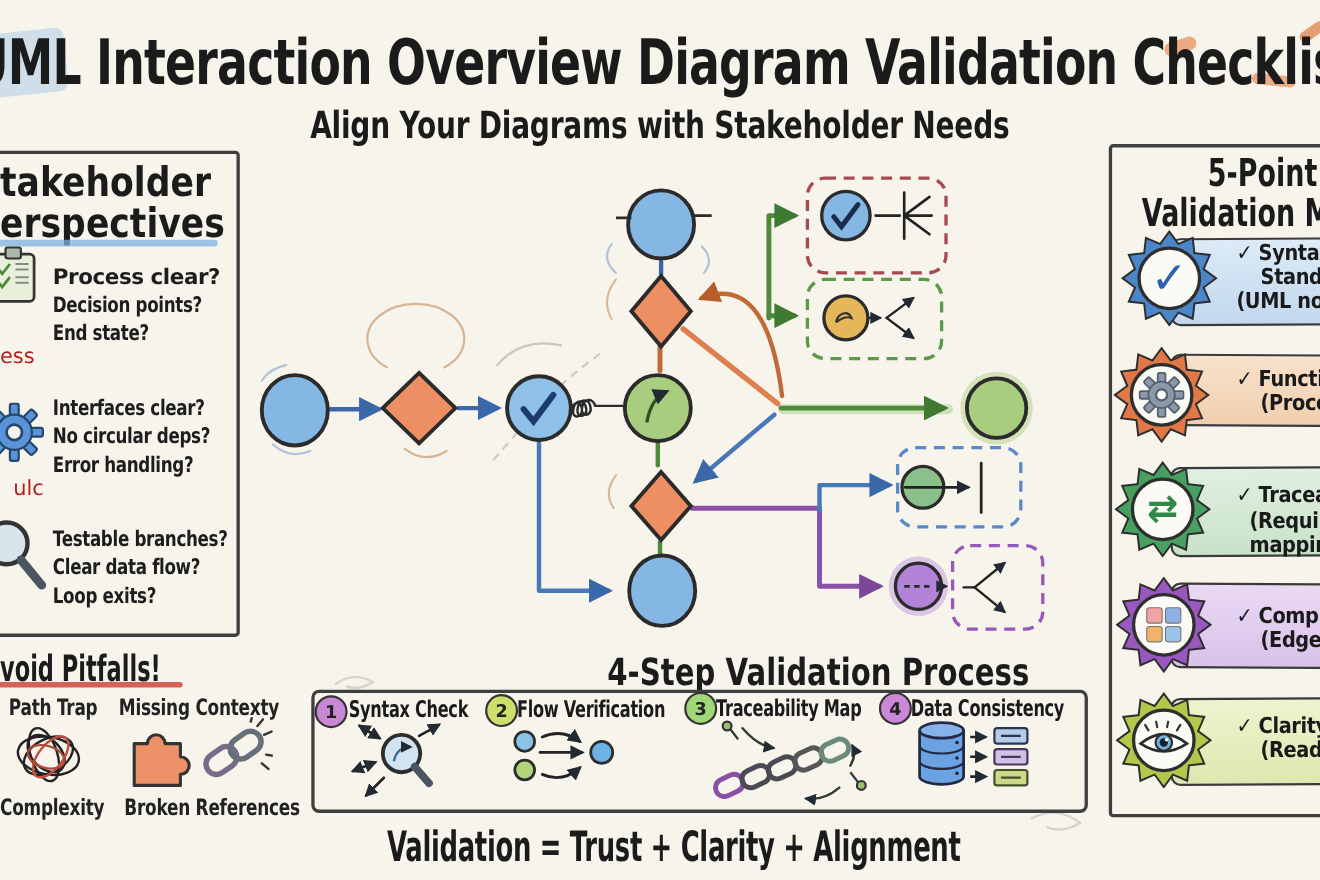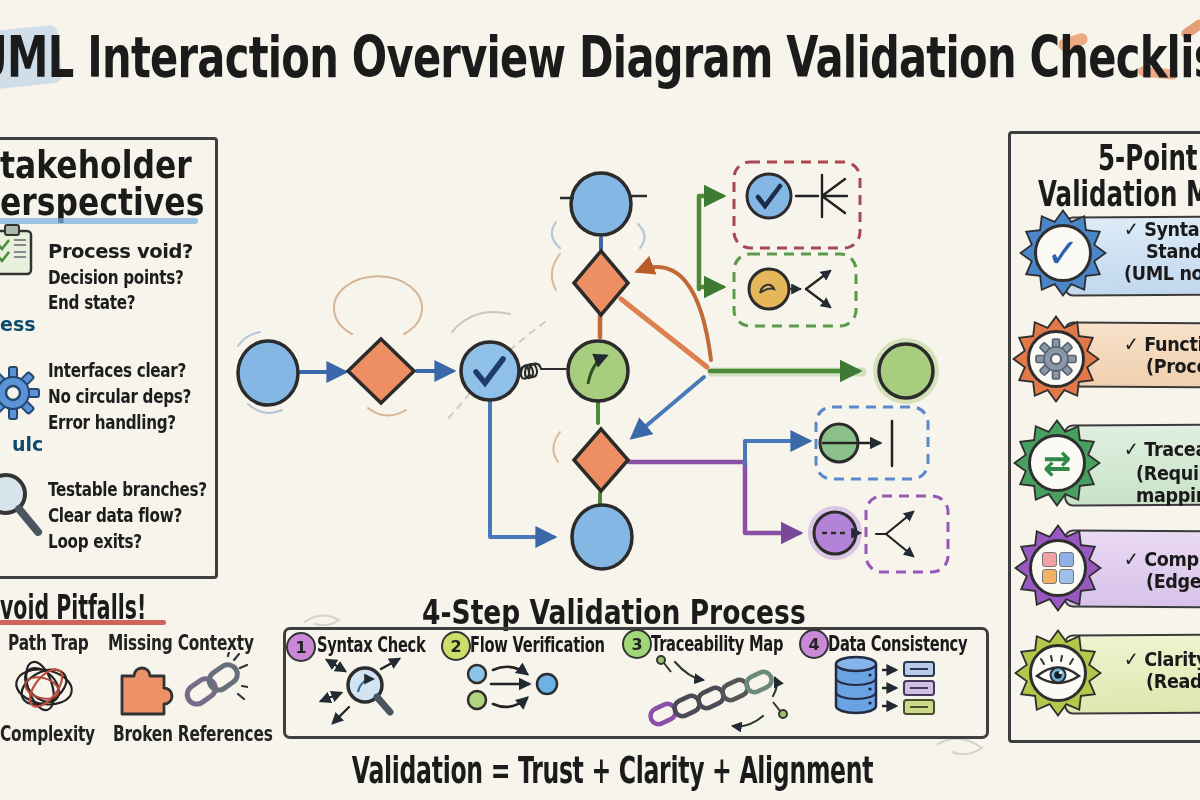--- a/index.html
+++ b/index.html
@@ -13,21 +13,21 @@
   .sxl70{transform:scaleX(.70);transform-origin:left top}
   .sxl75{transform:scaleX(.75);transform-origin:left top}
   .sxl78{transform:scaleX(.78);transform-origin:left top}
   .sxl85{transform:scaleX(.85);transform-origin:left top}
   .sxl88{transform:scaleX(.88);transform-origin:left top}
   .sxc62{display:inline-block;transform:scaleX(.62);transform-origin:center top}
   .sxc75{display:inline-block;transform:scaleX(.75);transform-origin:center top}
   .sxc78{display:inline-block;transform:scaleX(.78);transform-origin:center top}
   .panel{border:3px solid #3f3f3f;border-radius:4px}
   .q{font-size:19.5px;font-weight:700;letter-spacing:-0.4px;white-space:nowrap;color:#1d1d1d}
-  .side-label{font-size:19px;font-weight:700;color:#0c4a6e}
+  .side-label{font-size:19px;font-weight:400;color:#b91c1c}
   .step-num{width:26px;height:26px;border-radius:50%;border:2.5px solid #333;
             display:flex;align-items:center;justify-content:center;
             font-size:16px;font-weight:700;color:#222}
   .step-label{font-size:21px;font-weight:700;letter-spacing:-0.4px;white-space:nowrap;color:#1a1a1a}
   .mline{font-size:20px;font-weight:700;letter-spacing:-0.4px;white-space:nowrap;color:#1a1a1a}
   .bar{position:absolute;width:200px;border:2.5px solid #3a3a3a;border-radius:9px}
   .badge{position:absolute;width:88px;height:88px}
   .star{position:absolute;clip-path:polygon(100% 50%,86.7% 59.8%,93.3% 75%,76.9% 76.9%,75% 93.3%,59.8% 86.7%,50% 100%,40.2% 86.7%,25% 93.3%,23.1% 76.9%,6.7% 75%,13.3% 59.8%,0% 50%,13.3% 40.2%,6.7% 25%,23.1% 23.1%,25% 6.7%,40.2% 13.3%,50% 0%,59.8% 13.3%,75% 6.7%,76.9% 23.1%,93.3% 25%,86.7% 40.2%)}
   .star.dark{inset:0;background:#2e2e2e}
   .star.fill{inset:3px}
@@ -145,35 +145,38 @@
       <path d="M852,533 H860" stroke="#222" stroke-width="2.2" marker-end="url(#mD)"></path>
     </g>
   </svg>
 
   <div class="accent" style="left:-12px;top:28px;width:72px;height:58px;background:#aecce8;opacity:.55;transform:rotate(-6deg)"></div>
   <div class="accent" style="left:1058px;top:36px;width:30px;height:12px;background:#e89868;opacity:.8;transform:rotate(-18deg)"></div>
   <div class="accent" style="left:1138px;top:68px;width:40px;height:10px;background:#e89868;opacity:.8;transform:rotate(6deg)"></div>
   <div class="accent" style="left:1180px;top:24px;width:26px;height:10px;background:#e08858;opacity:.8;transform:rotate(-35deg)"></div>
 
   <div class="abs nw xb" style="left:-26px;top:24px;font-size:57px;letter-spacing:-1px;color:#1b1b1b;transform:scaleX(.73);transform-origin:left top;z-index:2">UML Interaction Overview Diagram Validation Checklist</div>
+  <div class="abs" style="left:0;top:94px;width:1200px;text-align:center">
+    <span class="sxc75 b" style="font-size:34px;color:#1b1b1b">Align Your Diagrams with Stakeholder Needs</span>
+  </div>
 
   <div class="abs panel" style="left:-24px;top:137px;width:236px;height:436px"></div>
   <div class="abs nw xb sxl85" style="left:0;top:144px;font-size:37px;color:#1b1b1b">takeholder</div>
   <div class="abs nw xb sxl85" style="left:0;top:181px;font-size:37px;color:#1b1b1b">erspectives</div>
   <div class="abs" style="left:-24px;top:218px;width:222px;height:6px;background:#7fb2e0;opacity:.75;border-radius:3px"></div>
 
   <svg class="abs" style="left:-10px;top:222px" width="46" height="56" viewBox="0 0 46 56">
     <rect x="3" y="9" width="38" height="43" rx="4" fill="#e8f0dc" stroke="#333" stroke-width="2.5"></rect>
     <rect x="15" y="3" width="14" height="10" rx="2" fill="#aab8a8" stroke="#333" stroke-width="2"></rect>
     <path d="M8,22 l4,5 l7,-9" fill="none" stroke="#4a8a3a" stroke-width="2.5"></path>
     <path d="M24,18 H36 M24,23 H36" stroke="#888" stroke-width="1.8"></path>
     <path d="M8,34 l4,5 l7,-9" fill="none" stroke="#4a8a3a" stroke-width="2.5"></path>
     <path d="M24,30 H36 M24,35 H36" stroke="#888" stroke-width="1.8"></path>
   </svg>
-  <div class="abs q" style="left:48px;top:240px">Process void?</div>
+  <div class="abs q" style="left:48px;top:240px">Process clear?</div>
   <div class="abs q sxl78 nw" style="left:48px;top:266px">Decision points?</div>
   <div class="abs q sxl78 nw" style="left:48px;top:291px">End state?</div>
   <div class="abs side-label" style="left:0;top:313px">ess</div>
 
   <svg class="abs" style="left:-14px;top:366px" width="54" height="54" viewBox="-27 -27 54 54">
     <g fill="#5b93d8" stroke="#24486e" stroke-width="2">
       <rect x="-4" y="-26" width="8" height="11" rx="2"></rect>
       <rect x="-4" y="-26" width="8" height="11" rx="2" transform="rotate(45)"></rect>
       <rect x="-4" y="-26" width="8" height="11" rx="2" transform="rotate(90)"></rect>
       <rect x="-4" y="-26" width="8" height="11" rx="2" transform="rotate(135)"></rect>
@@ -219,21 +222,21 @@
   <svg class="abs" style="left:178px;top:652px" width="70" height="66" viewBox="0 0 70 66">
     <g fill="none" stroke-linecap="round">
       <rect x="8" y="30" width="30" height="19" rx="9.5" stroke="#7a6a8a" stroke-width="5" transform="rotate(-35 23 39)"></rect>
       <rect x="30" y="16" width="30" height="19" rx="9.5" stroke="#66707a" stroke-width="5" transform="rotate(-35 45 25)"></rect>
       <path d="M56,8 l5,-6 M62,16 l7,-3 M50,4 l1,-4 M60,42 l6,5 M64,34 l6,1" stroke="#333" stroke-width="2.2"></path>
     </g>
   </svg>
   <div class="abs b nw sxl75" style="left:0;top:722px;font-size:20.5px">Complexity</div>
   <div class="abs b nw sxl75" style="left:113px;top:722px;font-size:20.5px">Broken References</div>
 
-  <div class="abs" style="left:264px;top:592px;width:700px;text-align:center">
+  <div class="abs" style="left:290px;top:592px;width:700px;text-align:right">
     <span class="sxc78 xb" style="font-size:34px;color:#1b1b1b">4-Step Validation Process</span>
   </div>
   <div class="abs panel" style="left:283px;top:627px;width:700px;height:106px;border-radius:7px"></div>
 
   <div class="abs step-num" style="left:286px;top:632px;background:#c987d6">1</div>
   <div class="abs step-label sxl70" style="left:317px;top:633px">Syntax Check</div>
   <div class="abs step-num" style="left:441px;top:631px;background:#cede6a">2</div>
   <div class="abs step-label sxl70" style="left:470px;top:633px">Flow Verification</div>
   <div class="abs step-num" style="left:622px;top:629px;background:#a0d878">3</div>
   <div class="abs step-label sxl70" style="left:651px;top:632px">Traceability Map</div>

